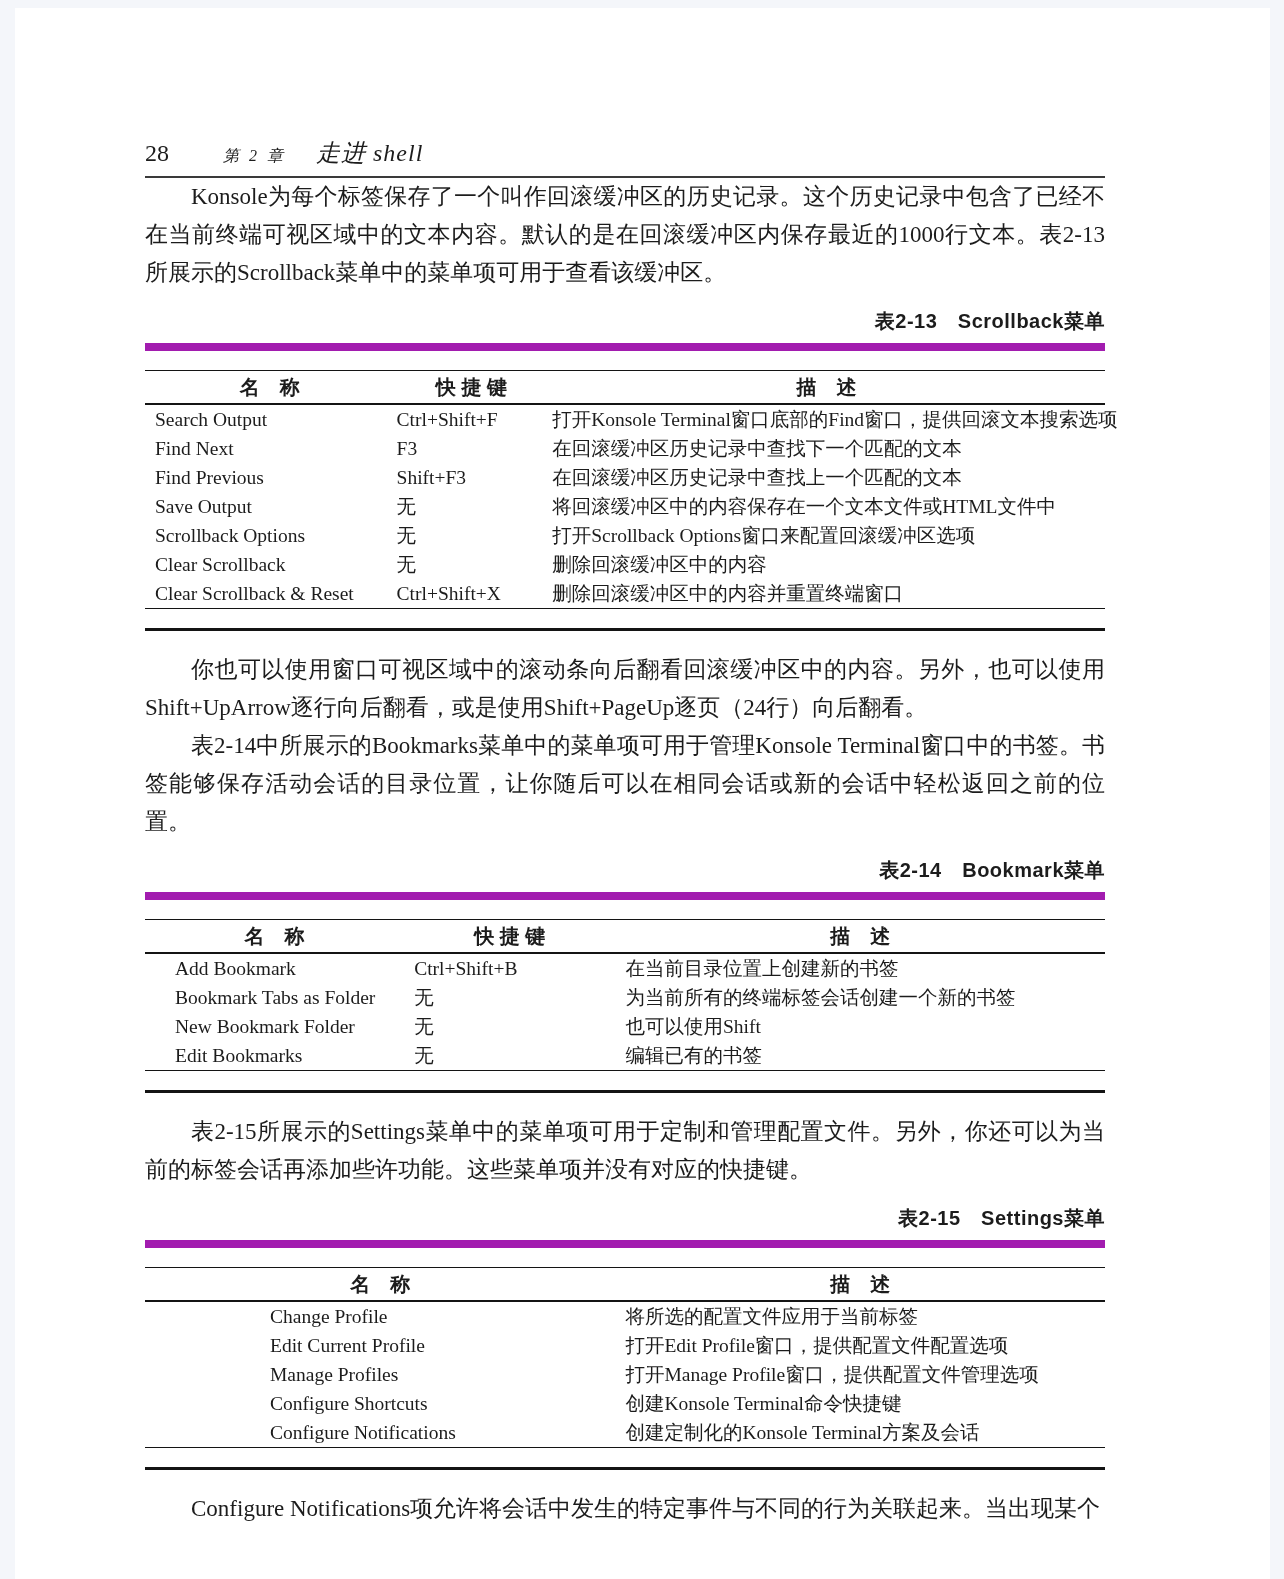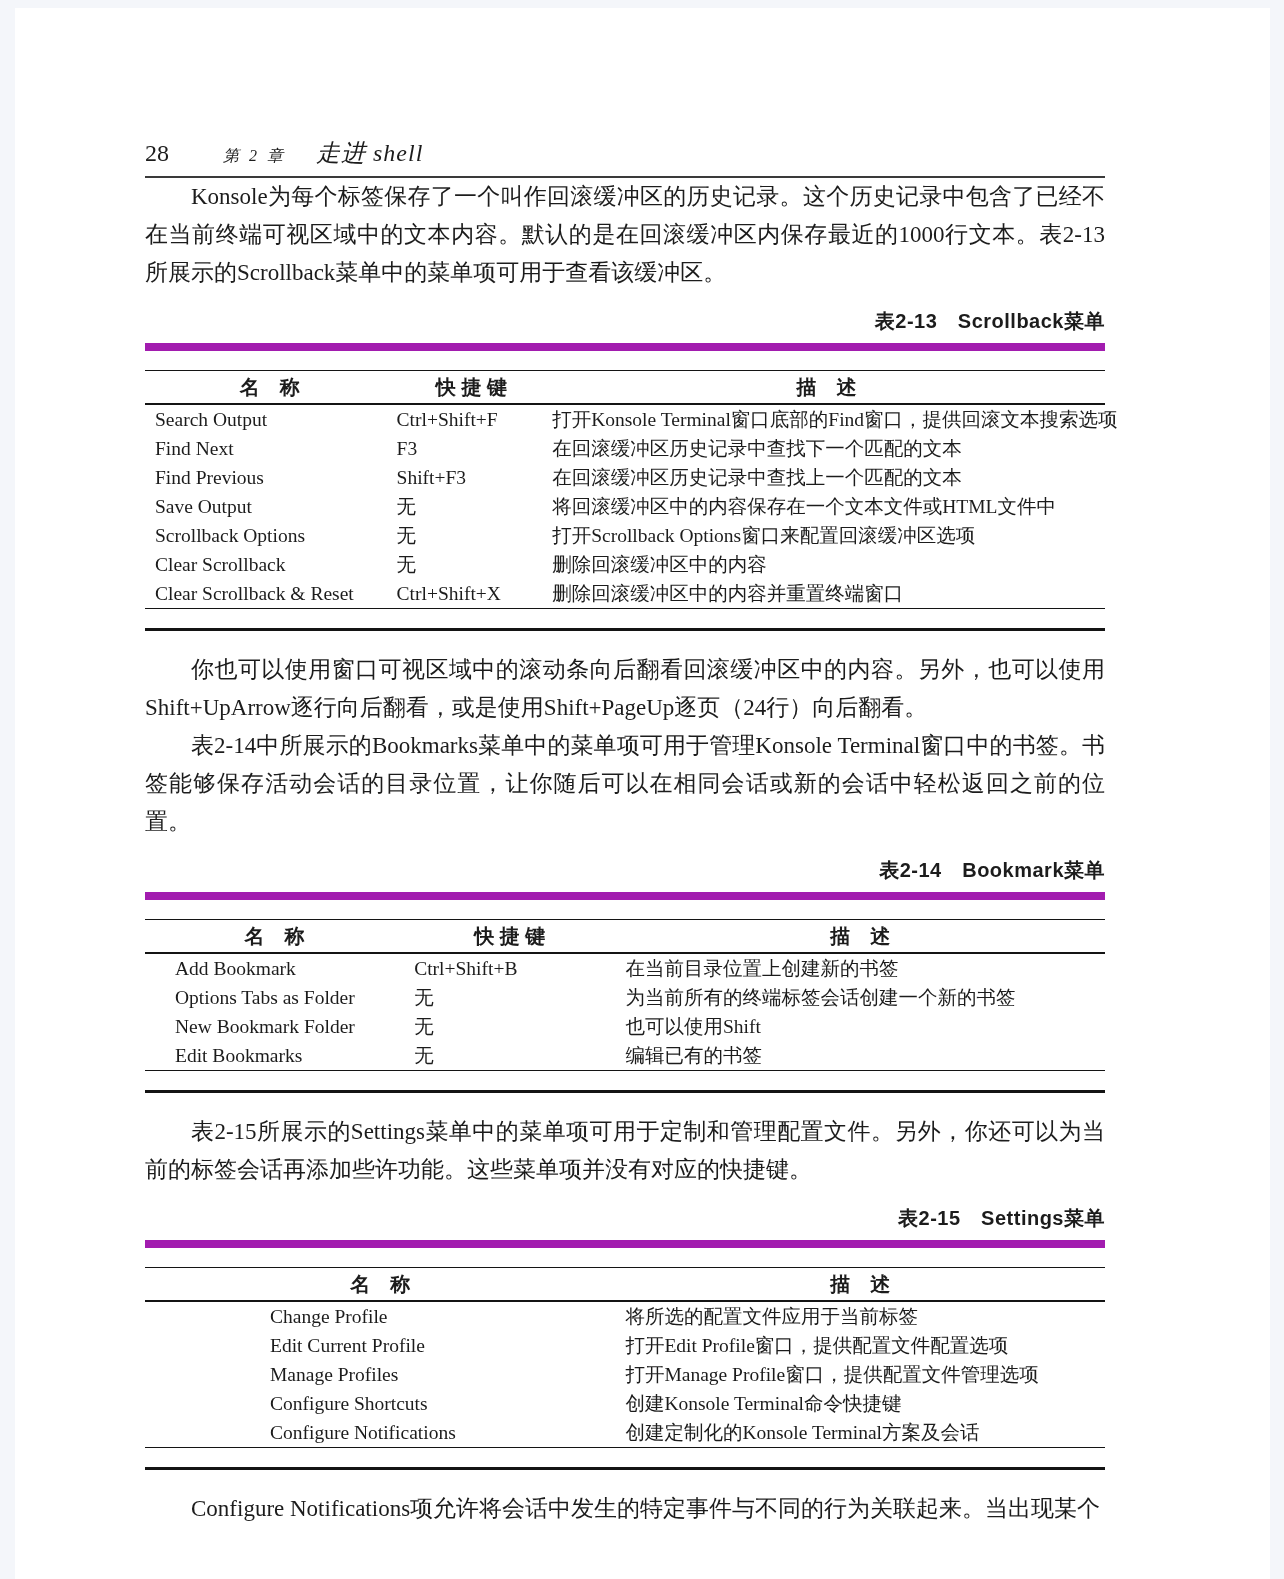--- a/index.html
+++ b/index.html
@@ -156,21 +156,21 @@
                   <th>描　述</th>
                 </tr>
               </thead>
               <tbody>
                 <tr>
                   <td>Add Bookmark</td>
                   <td>Ctrl+Shift+B</td>
                   <td>在当前目录位置上创建新的书签</td>
                 </tr>
                 <tr>
-                  <td>Options Tabs as Folder</td>
+                  <td>Bookmark Tabs as Folder</td>
                   <td>无</td>
                   <td>为当前所有的终端标签会话创建一个新的书签</td>
                 </tr>
                 <tr>
                   <td>New Bookmark Folder</td>
                   <td>无</td>
                   <td>也可以使用Shift</td>
                 </tr>
                 <tr>
                   <td>Edit Bookmarks</td>

